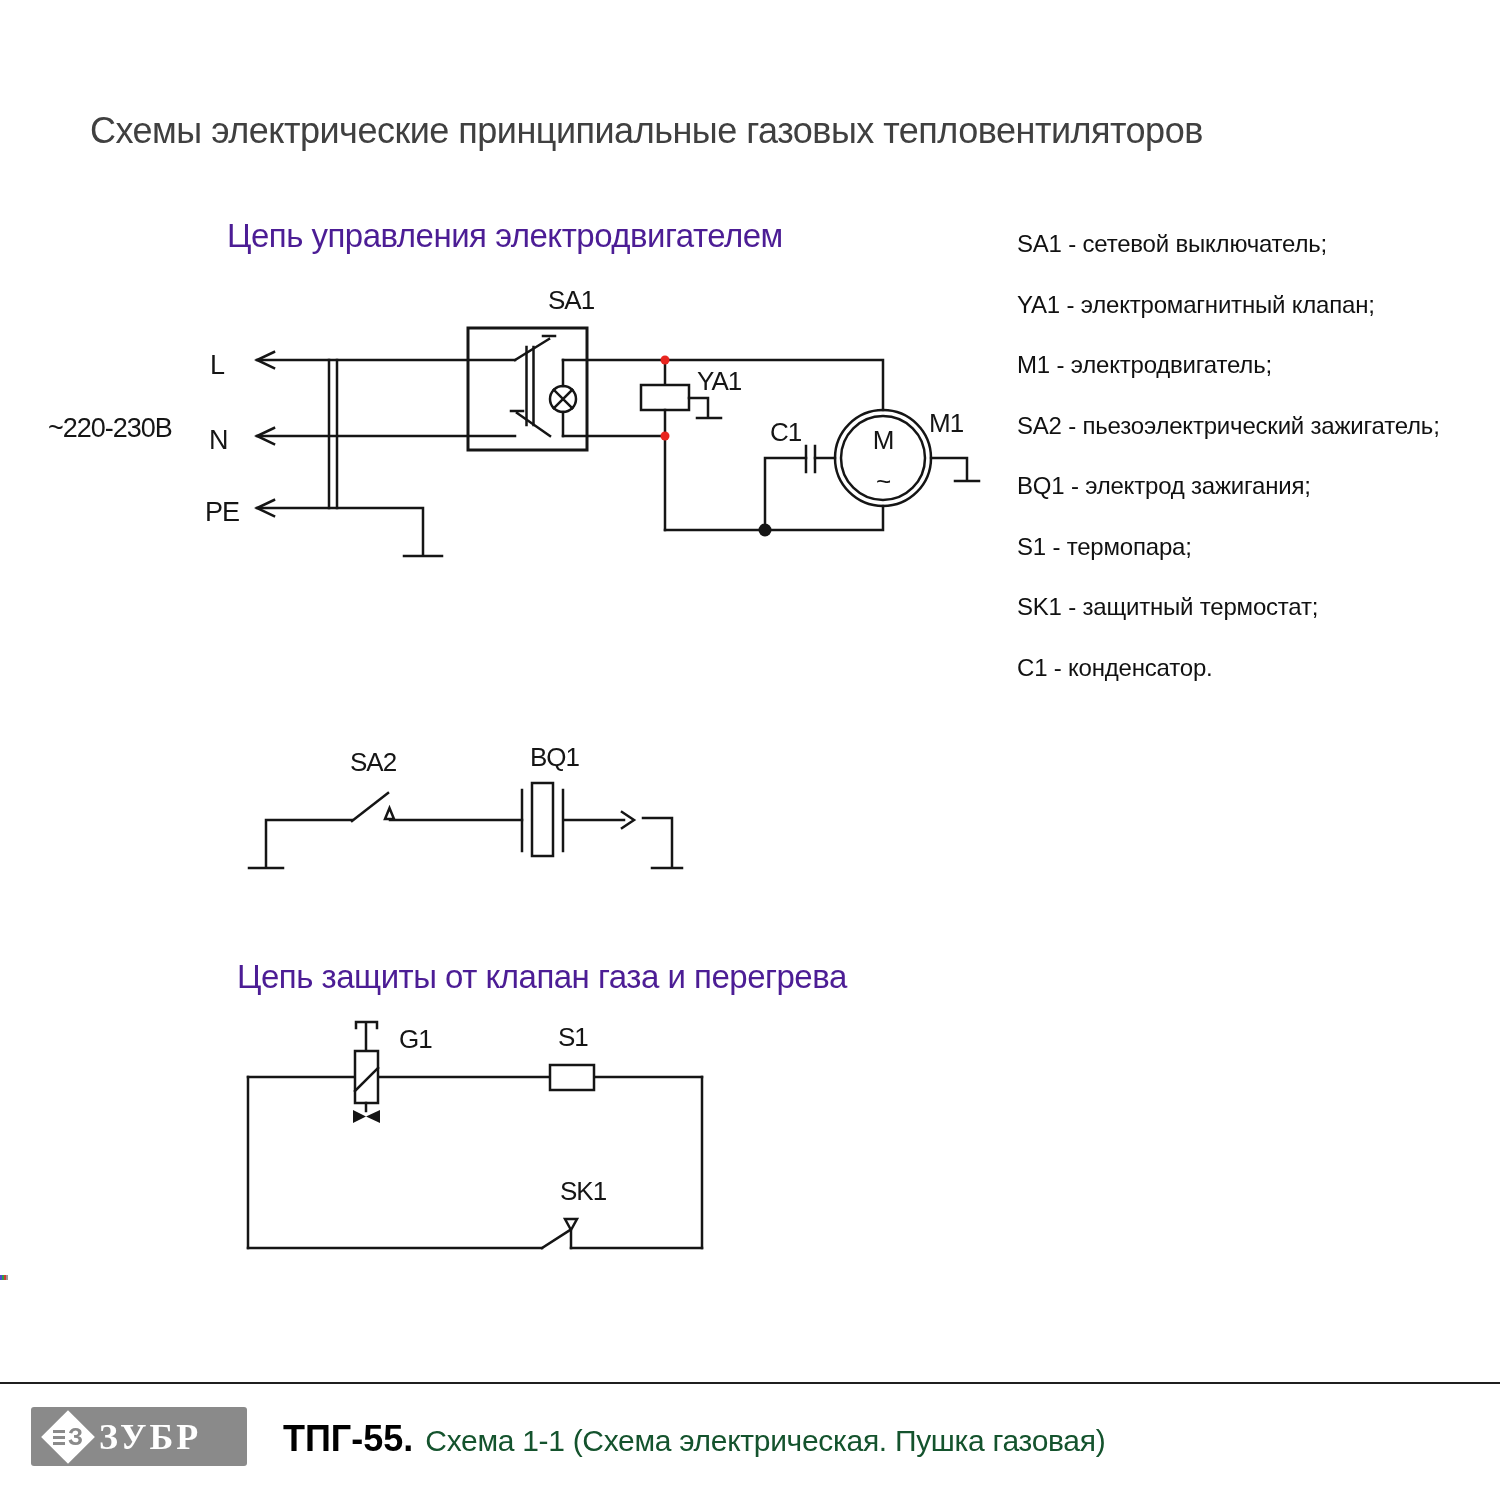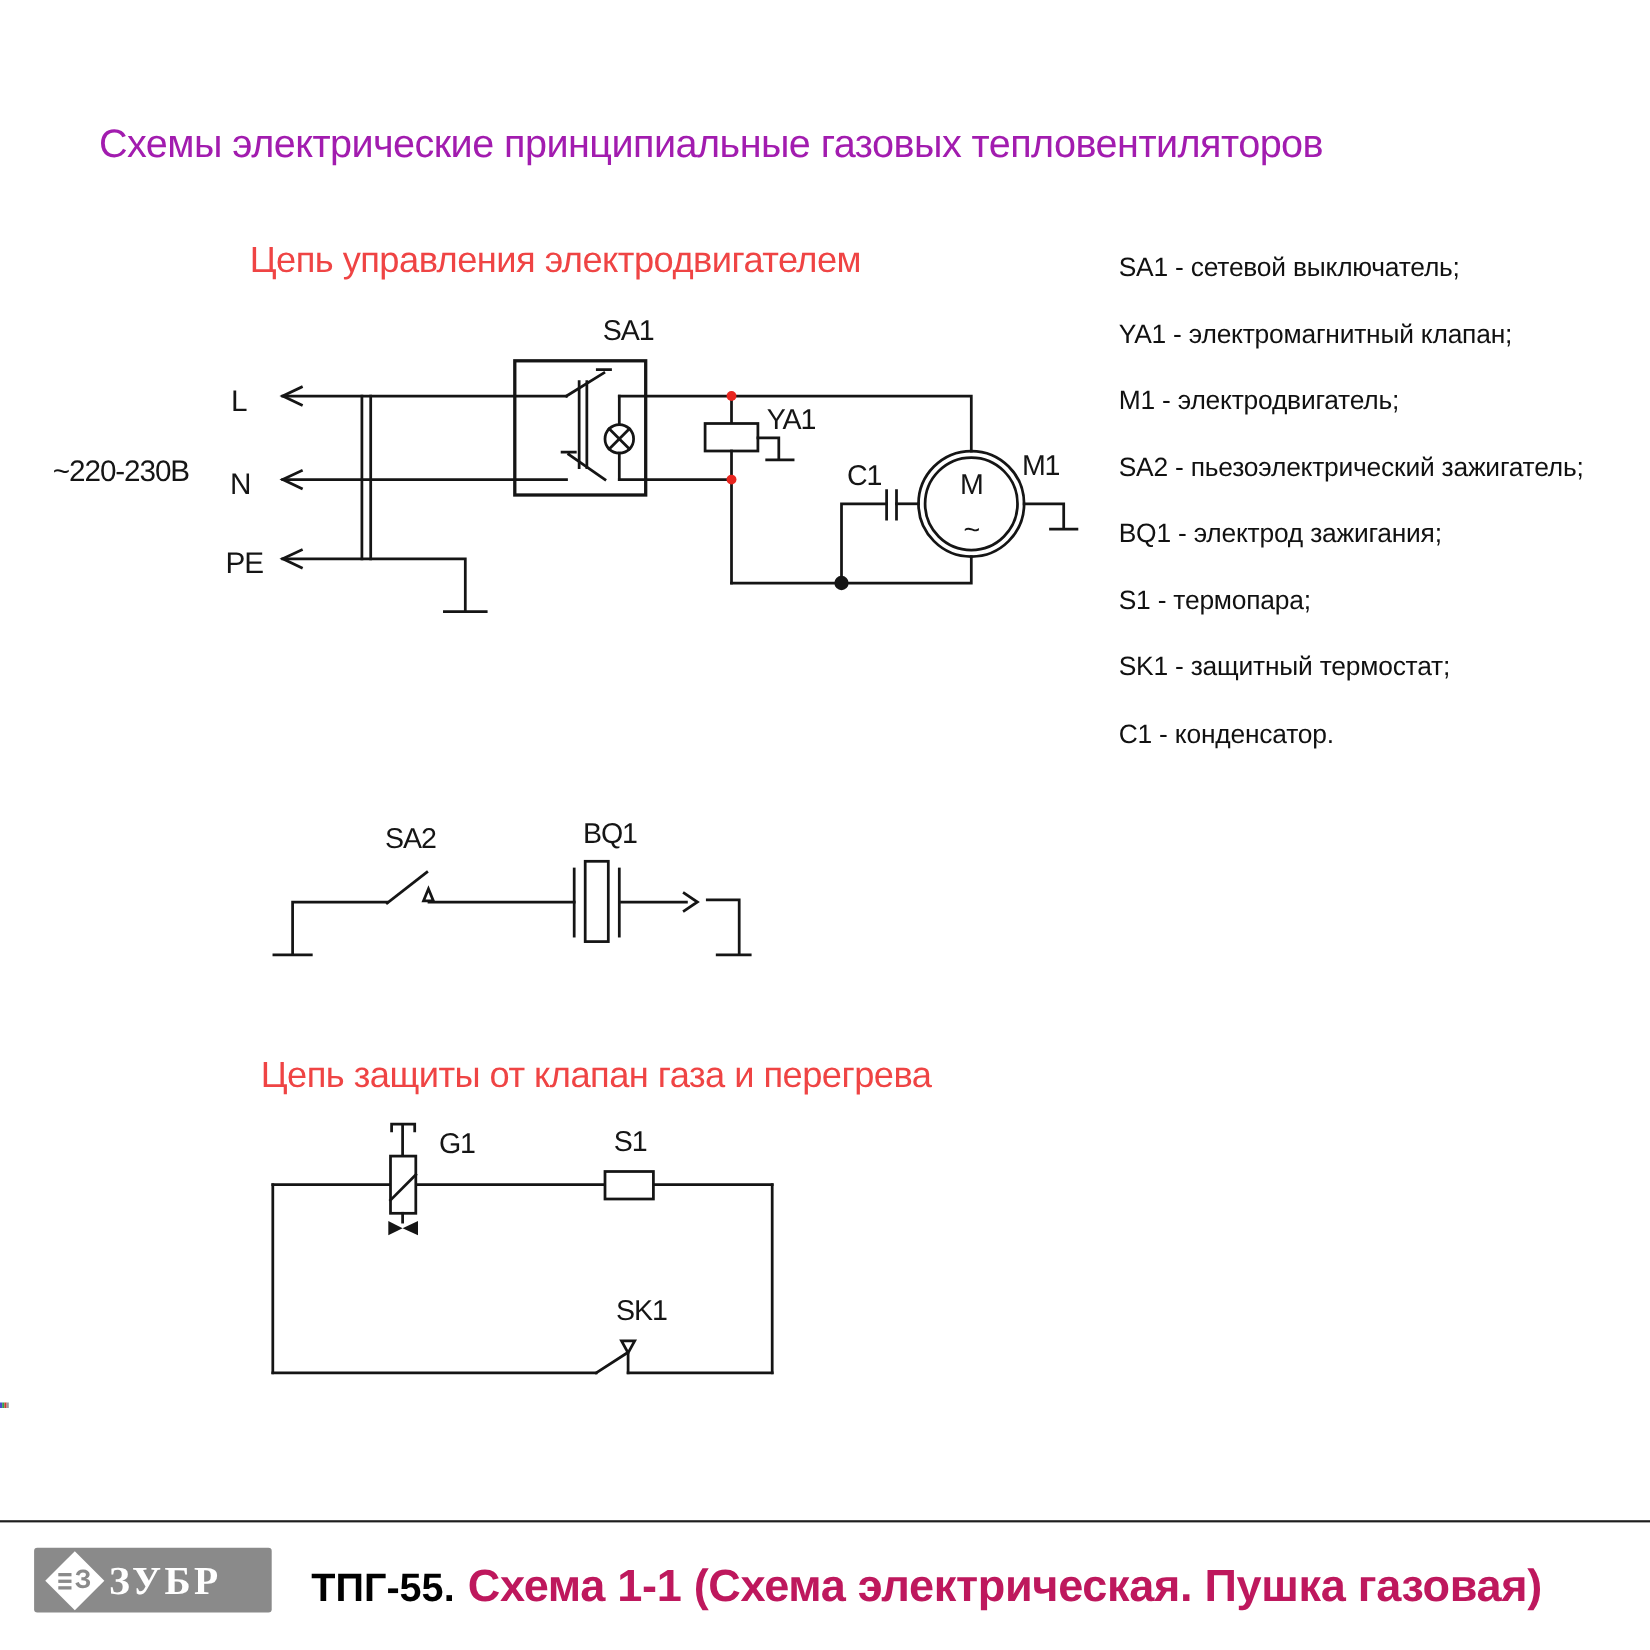--- a/index.html
+++ b/index.html
@@ -1,22 +1,22 @@
 <!DOCTYPE html>
 <html><head>
 <meta charset="utf-8">
 <style>
   html,body{margin:0;padding:0;background:#ffffff;}
   .page{
     position:relative;width:1500px;height:1500px;background:#fff;overflow:hidden;
     font-family:"Liberation Sans",sans-serif;color:#151515;
   }
   .abs{position:absolute;white-space:nowrap;}
-  .page-title{left:90px;top:110px;font-size:36px;letter-spacing:-0.5px;color:#a21caf;}
-  .sec-title{font-size:33px;letter-spacing:-0.5px;color:#ef4444;text-align:right;}
+  .page-title{left:90px;top:110px;font-size:36px;letter-spacing:-0.5px;color:#404040;}
+  .sec-title{font-size:33px;letter-spacing:-0.5px;color:#4c1d95;text-align:right;}
   .t-c1{left:227px;top:217px;}
   .t-c2{left:236px;top:680px;}
   .t-c3{left:237px;top:958px;}
   .legend{left:1017px;top:230px;}
   .legend-item{font-size:24px;line-height:28px;margin-bottom:32.5px;letter-spacing:-0.2px;color:#111;}
   svg.schematic{position:absolute;left:0;top:0;}
   svg.schematic .w{stroke:#151515;stroke-width:2.5;fill:none;stroke-linecap:square;}
   svg.schematic .bx{stroke:#151515;stroke-width:3;fill:none;}
   svg.schematic .comp{stroke:#151515;stroke-width:2.5;fill:#ffffff;}
   svg.schematic .solid{fill:#151515;stroke:none;}
@@ -27,21 +27,21 @@
         display:flex;align-items:center;gap:12px;padding-left:12px;box-sizing:border-box;}
   .logo-diamond{width:38px;height:38px;background:#fff;transform:rotate(45deg);flex:0 0 auto;
         display:flex;align-items:center;justify-content:center;margin-left:6px;}
   .logo-diamond-inner{transform:rotate(-45deg);display:flex;align-items:center;gap:3px;}
   .logo-lines{display:block;width:12px;height:3px;background:#8a8a8a;
         box-shadow:0 -6px 0 #8a8a8a,0 6px 0 #8a8a8a;}
   .logo-glyph{font-weight:800;font-size:24px;color:#8a8a8a;line-height:1;}
   .logo-text{color:#fff;font-weight:800;font-size:36px;letter-spacing:3px;font-family:Liberation Serif, serif;}
   .footer-caption{left:283px;top:1418px;font-size:36px;}
   .footer-caption .model{font-weight:700;color:#000;}
-  .footer-caption .caption{font-size:41px;color:#be185d;margin-left:12px;letter-spacing:-0.3px;font-weight:bold;}
+  .footer-caption .caption{font-size:30px;color:#14532d;margin-left:12px;letter-spacing:-0.3px;}
   .artifact{left:0;top:1275px;display:flex;height:5px;}
   .artifact i{display:block;width:2px;height:5px;}
   .artifact .a1{background:#4a4ad0;}.artifact .a2{background:#2da04a;}
   .artifact .a3{background:#d03a30;}.artifact .a4{background:#9a9a9a;}
 </style>
 </head>
 <body>
 
 <div class="page">
 

